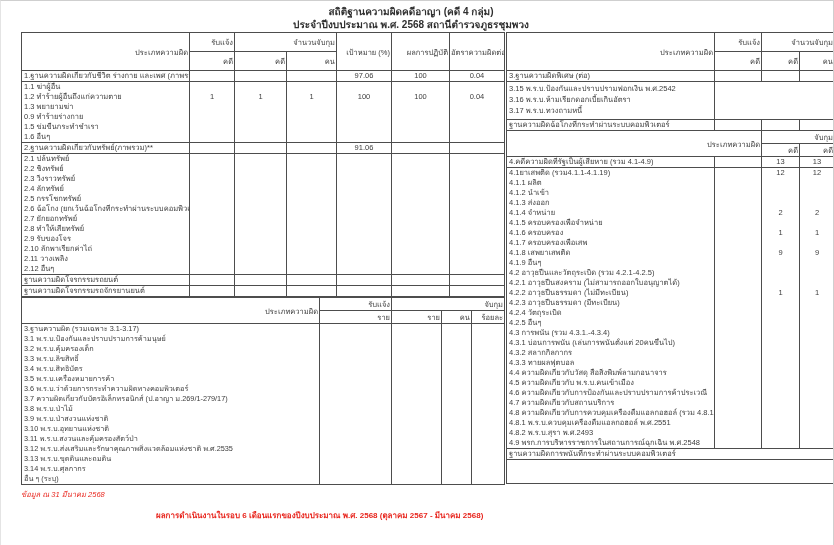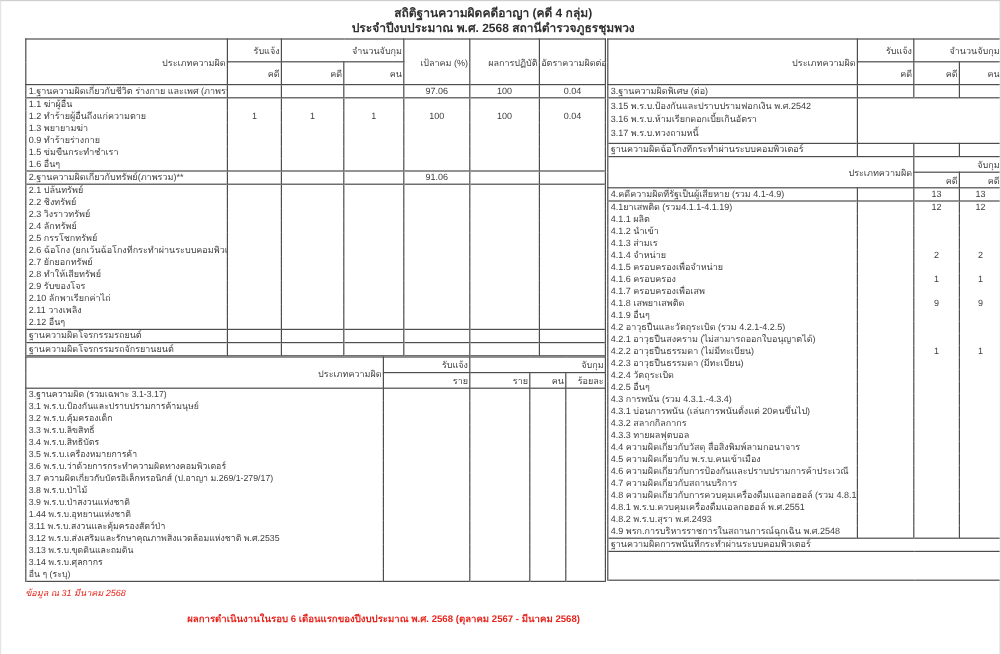--- a/index.html
+++ b/index.html
@@ -63,21 +63,21 @@
           <col style="width:50px">
             <col style="width:55px">
             <col style="width:58px">
             <col style="width:55px">
         </colgroup>
         <thead>
           <tr>
             <th rowspan="2">ประเภทความผิด</th>
             <th>รับแจ้ง</th>
             <th colspan="2">จำนวนจับกุม</th>
-            <th rowspan="2">เป้ลาคม (%)</th>
+            <th rowspan="2">เป้าหมาย (%)</th>
             <th rowspan="2">ผลการปฏิบัติ</th>
             <th rowspan="2">อัตราความผิดต่อประชากร</th>
           </tr>
           <tr>
             <th>คดี</th>
             <th>คดี</th>
             <th>คน</th>
           </tr>
         </thead>
         <tbody id="t1b">
@@ -368,21 +368,21 @@
               <td class="val"></td>
             </tr>
             <tr>
               <td class="desc">3.9 พ.ร.บ.ป่าสงวนแห่งชาติ</td>
               <td class="val"></td>
               <td class="val"></td>
               <td class="val"></td>
               <td class="val"></td>
             </tr>
             <tr>
-              <td class="desc">1.44 พ.ร.บ.อุทยานแห่งชาติ</td>
+              <td class="desc">3.10 พ.ร.บ.อุทยานแห่งชาติ</td>
               <td class="val"></td>
               <td class="val"></td>
               <td class="val"></td>
               <td class="val"></td>
             </tr>
             <tr>
               <td class="desc">3.11 พ.ร.บ.สงวนและคุ้มครองสัตว์ป่า</td>
               <td class="val"></td>
               <td class="val"></td>
               <td class="val"></td>
@@ -490,21 +490,21 @@
               <td class="val"></td>
               <td class="val"></td>
             </tr>
             <tr>
               <td class="desc">4.1.2 นำเข้า</td>
               <td class="val"></td>
               <td class="val"></td>
               <td class="val"></td>
             </tr>
             <tr>
-              <td class="desc">4.1.3 ส่ามเร</td>
+              <td class="desc">4.1.3 ส่งออก</td>
               <td class="val"></td>
               <td class="val"></td>
               <td class="val"></td>
             </tr>
             <tr>
               <td class="desc">4.1.4 จำหน่าย</td>
               <td class="val"></td>
               <td class="val">2</td>
               <td class="val">2</td>
             </tr>

